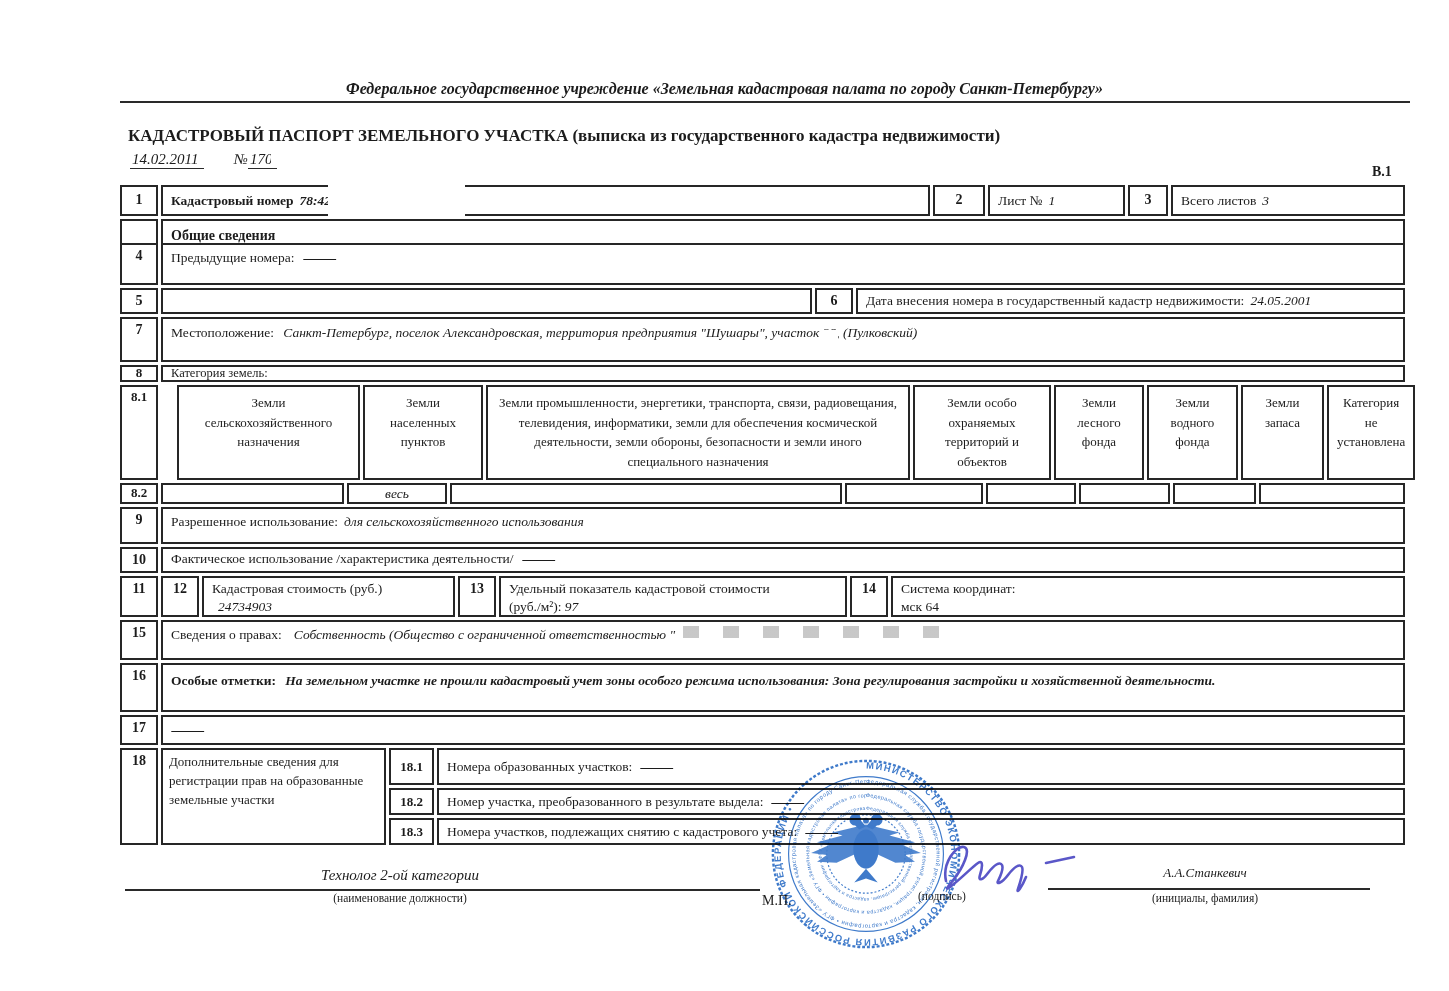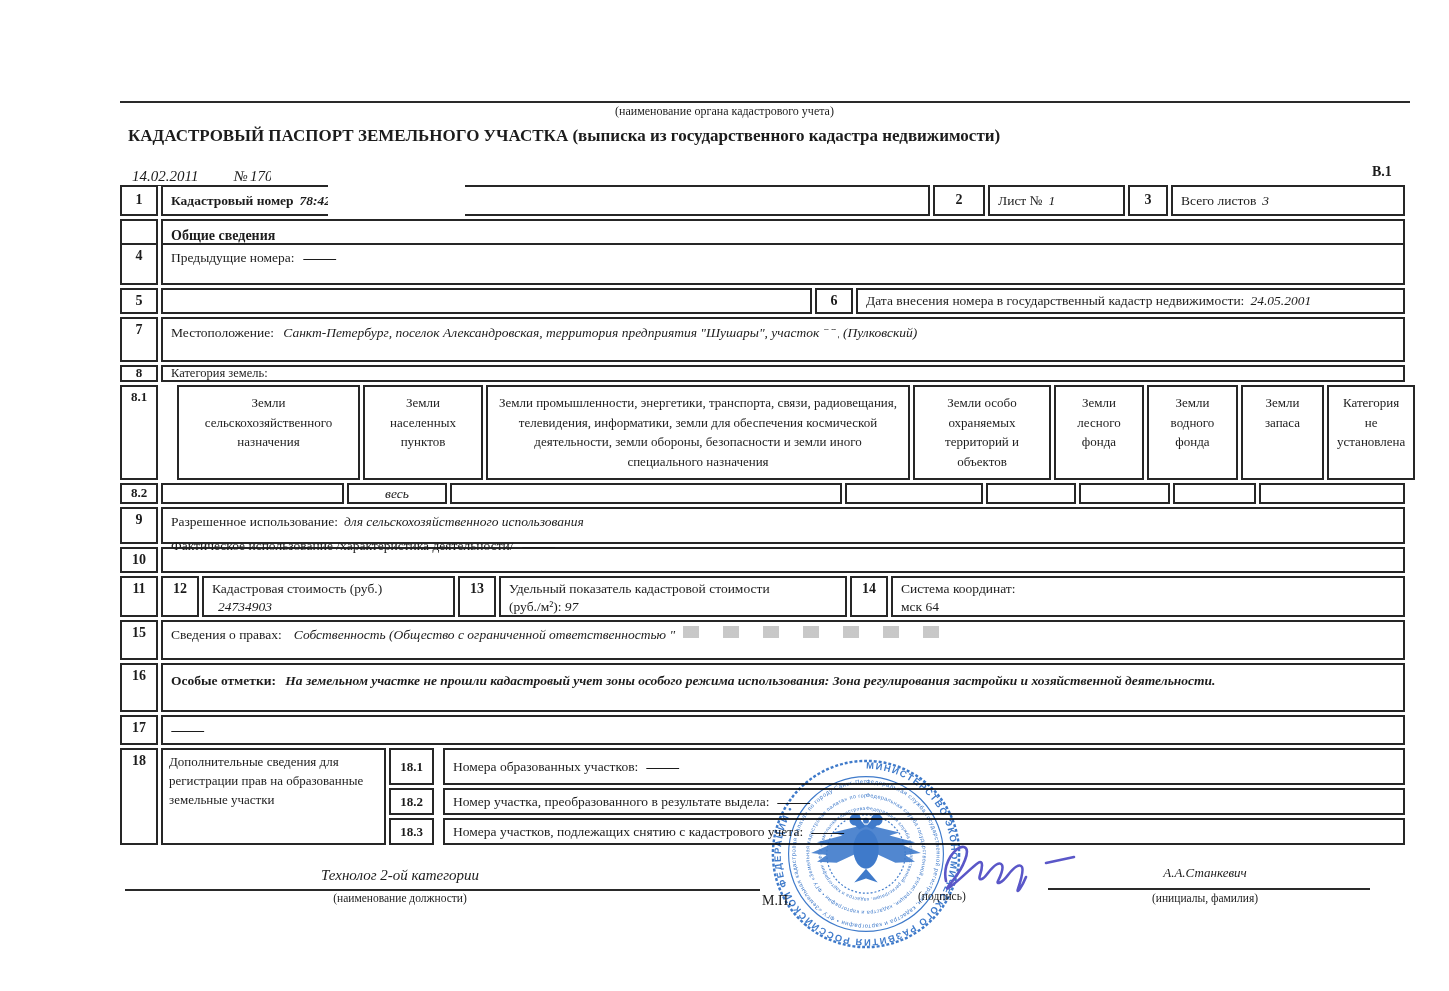--- a/index.html
+++ b/index.html
@@ -6,21 +6,21 @@
   .page{position:relative;width:1449px;height:991px;background:#ffffff;margin:0 auto;
         font-family:"Liberation Serif","DejaVu Serif",serif;color:#1c1c1c;overflow:hidden;}
   .abs{position:absolute;}
   .it{font-style:italic;}
   .bd{font-weight:bold;}
   
   .org-header{left:0;right:0;top:80px;font-size:16px;font-weight:bold;font-style:italic;text-align:center;}
   .org-line{left:120px;width:1290px;top:101px;border-top:2px solid #2a2a2a;height:0;}
   .org-caption{left:0;right:0;top:104px;font-size:12px;text-align:center;}
   .doc-title{left:128px;top:126px;font-size:17px;font-weight:bold;}
-  .date-block{left:130px;top:168px;font-size:15px;font-style:italic;}
+  .date-block{left:130px;top:151px;font-size:15px;font-style:italic;}
   .date-block .u{border-bottom:1.5px solid #2a2a2a;padding:0 6px 1px 2px;}
   .halfglyph{display:inline-block;width:0.42em;overflow:hidden;vertical-align:bottom;}
   .form-code{left:1372px;top:164px;font-size:14px;font-weight:bold;}
   
   .row{position:absolute;left:120px;width:1285px;display:flex;gap:3px;}
   .cell{box-sizing:border-box;border:2px solid #262626;background:#fff;font-size:13.5px;line-height:1.3;
         display:flex;align-items:center;padding:2px 8px;}
   .cell.block{display:block;}
   .cell.topal{align-items:flex-start;padding-top:4px;}
   .num{flex:none;width:38px;justify-content:center;font-weight:bold;font-size:14px;padding:2px 2px;}
@@ -30,42 +30,42 @@
   .val{font-style:italic;}
   .dash{display:inline-block;font-weight:bold;transform:scaleX(2.4);margin:0 18px;}
   .hdrcell{justify-content:center;text-align:center;font-size:13px;line-height:1.5;align-items:flex-start;padding-top:6px;}
   .whiteout{left:328px;top:171px;width:137px;height:48px;background:#fff;z-index:6;}
   .masked-no{position:relative;display:inline-block;}
   .masked-no::after{content:"";position:absolute;left:-2px;right:-2px;top:6px;bottom:-3px;background:#fff;}
   .redact-smudge{display:inline-block;width:265px;height:12px;margin-left:8px;vertical-align:baseline;
       background:repeating-linear-gradient(90deg,rgba(110,110,110,.38) 0 16px,transparent 16px 40px);}
   
   .sub-col{flex:1;display:flex;flex-direction:column;gap:3px;}
-  .sub-row{display:flex;gap:9px;flex:none;}
+  .sub-row{display:flex;gap:3px;flex:none;}
   .sub-num{box-sizing:border-box;border:2px solid #262626;width:45px;flex:none;display:flex;align-items:center;
       justify-content:center;font-weight:bold;font-size:13px;}
   
   .pos-name{left:125px;top:867px;width:550px;text-align:center;font-size:15px;font-style:italic;}
   .pos-line{left:125px;top:889px;width:635px;border-top:2px solid #2a2a2a;height:0;}
   .pos-caption{left:125px;top:892px;width:550px;text-align:center;font-size:11.5px;}
   .mp{left:762px;top:893px;font-size:14px;}
   .sign-caption{left:918px;top:890px;font-size:11.5px;}
   .name-val{left:1040px;top:865px;width:330px;text-align:center;font-size:13px;font-style:italic;}
   .name-line{left:1048px;top:888px;width:322px;border-top:2px solid #2a2a2a;height:0;}
   .name-caption{left:1040px;top:892px;width:330px;text-align:center;font-size:11.5px;}
   .stamp{left:768px;top:756px;width:196px;height:196px;z-index:10;mix-blend-mode:multiply;opacity:.92;}
   .signature{left:928px;top:833px;width:180px;height:75px;z-index:11;}
 </style>
 </head>
 <body>
 
 <div class="page">
 
+  <div class="abs org-header">Федеральное государственное учреждение «Земельная кадастровая палата по городу Санкт-Петербургу»</div>
   <div class="abs org-line"></div>
-  <div class="abs org-caption">(наименование органа кадастрового учета)</div>
   <div class="abs doc-title">КАДАСТРОВЫЙ ПАСПОРТ ЗЕМЕЛЬНОГО УЧАСТКА (выписка из государственного кадастра недвижимости)</div>
   <div class="abs date-block">
     <span class="u">14.02.2011</span>
     <span style="display:inline-block;width:22px;"></span>
     <span>№</span><span class="u"><span>17</span><span class="halfglyph">0</span></span>
   </div>
   <div class="abs form-code">В.1</div>
 
   <div class="row" style="top:185px;height:31px;">
     <div class="cell num">1</div>
@@ -150,21 +150,21 @@
   <div class="row" style="top:507px;height:37px;">
     <div class="cell num top">9</div>
     <div class="cell grow topal">
       <span class="lbl">Разрешенное использование:</span>
       <span class="val">для сельскохозяйственного использования</span>
     </div>
   </div>
 
   <div class="row" style="top:547px;height:26px;">
     <div class="cell num">10</div>
-    <div class="cell grow" style="align-items:flex-end;padding-bottom:16px;">
+    <div class="cell grow" style="align-items:flex-end;padding-bottom:3px;">
       <span>Фактическое использование /характеристика деятельности/</span>
       <span class="dash">—</span>
     </div>
   </div>
 
   <div class="row" style="top:576px;height:41px;">
     <div class="cell num top">11</div>
     <div class="cell num top">12</div>
     <div class="cell block" style="width:253px;flex:none;">
       <div>Кадастровая стоимость (руб.)</div>

